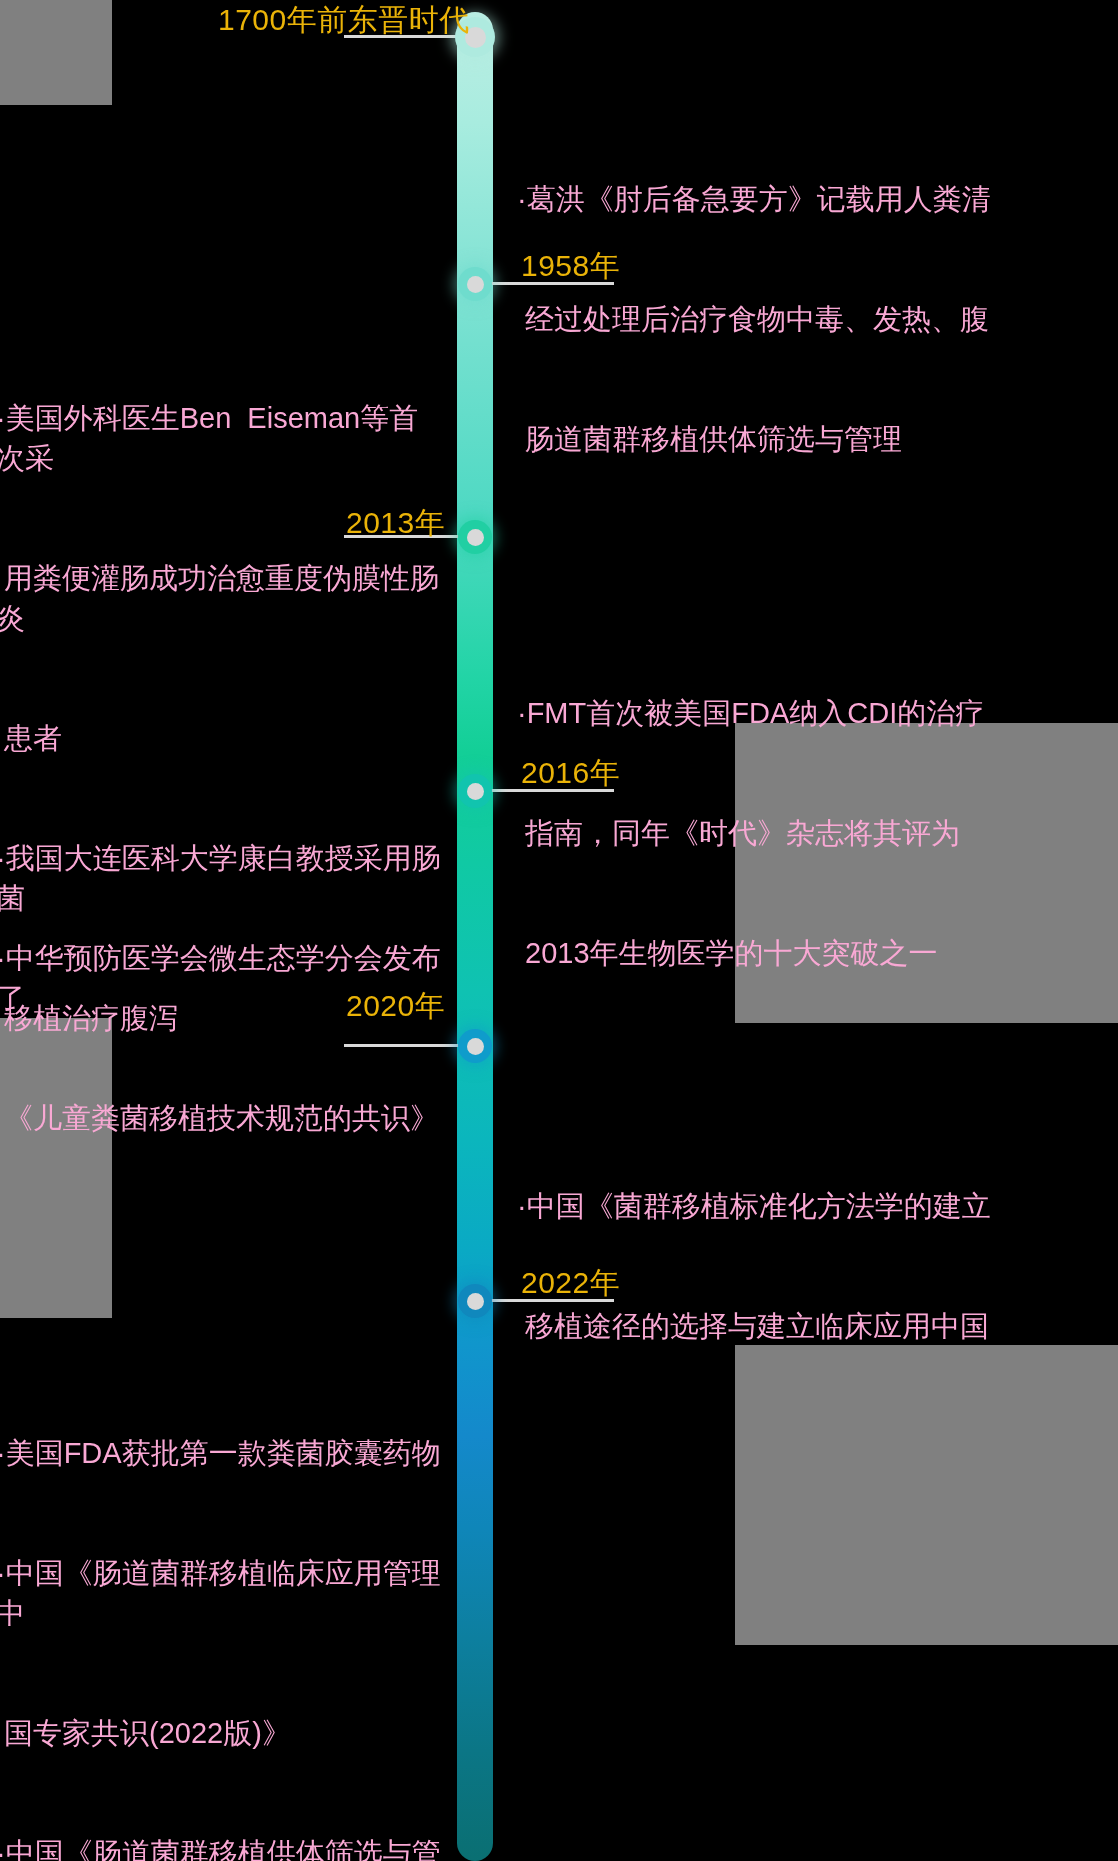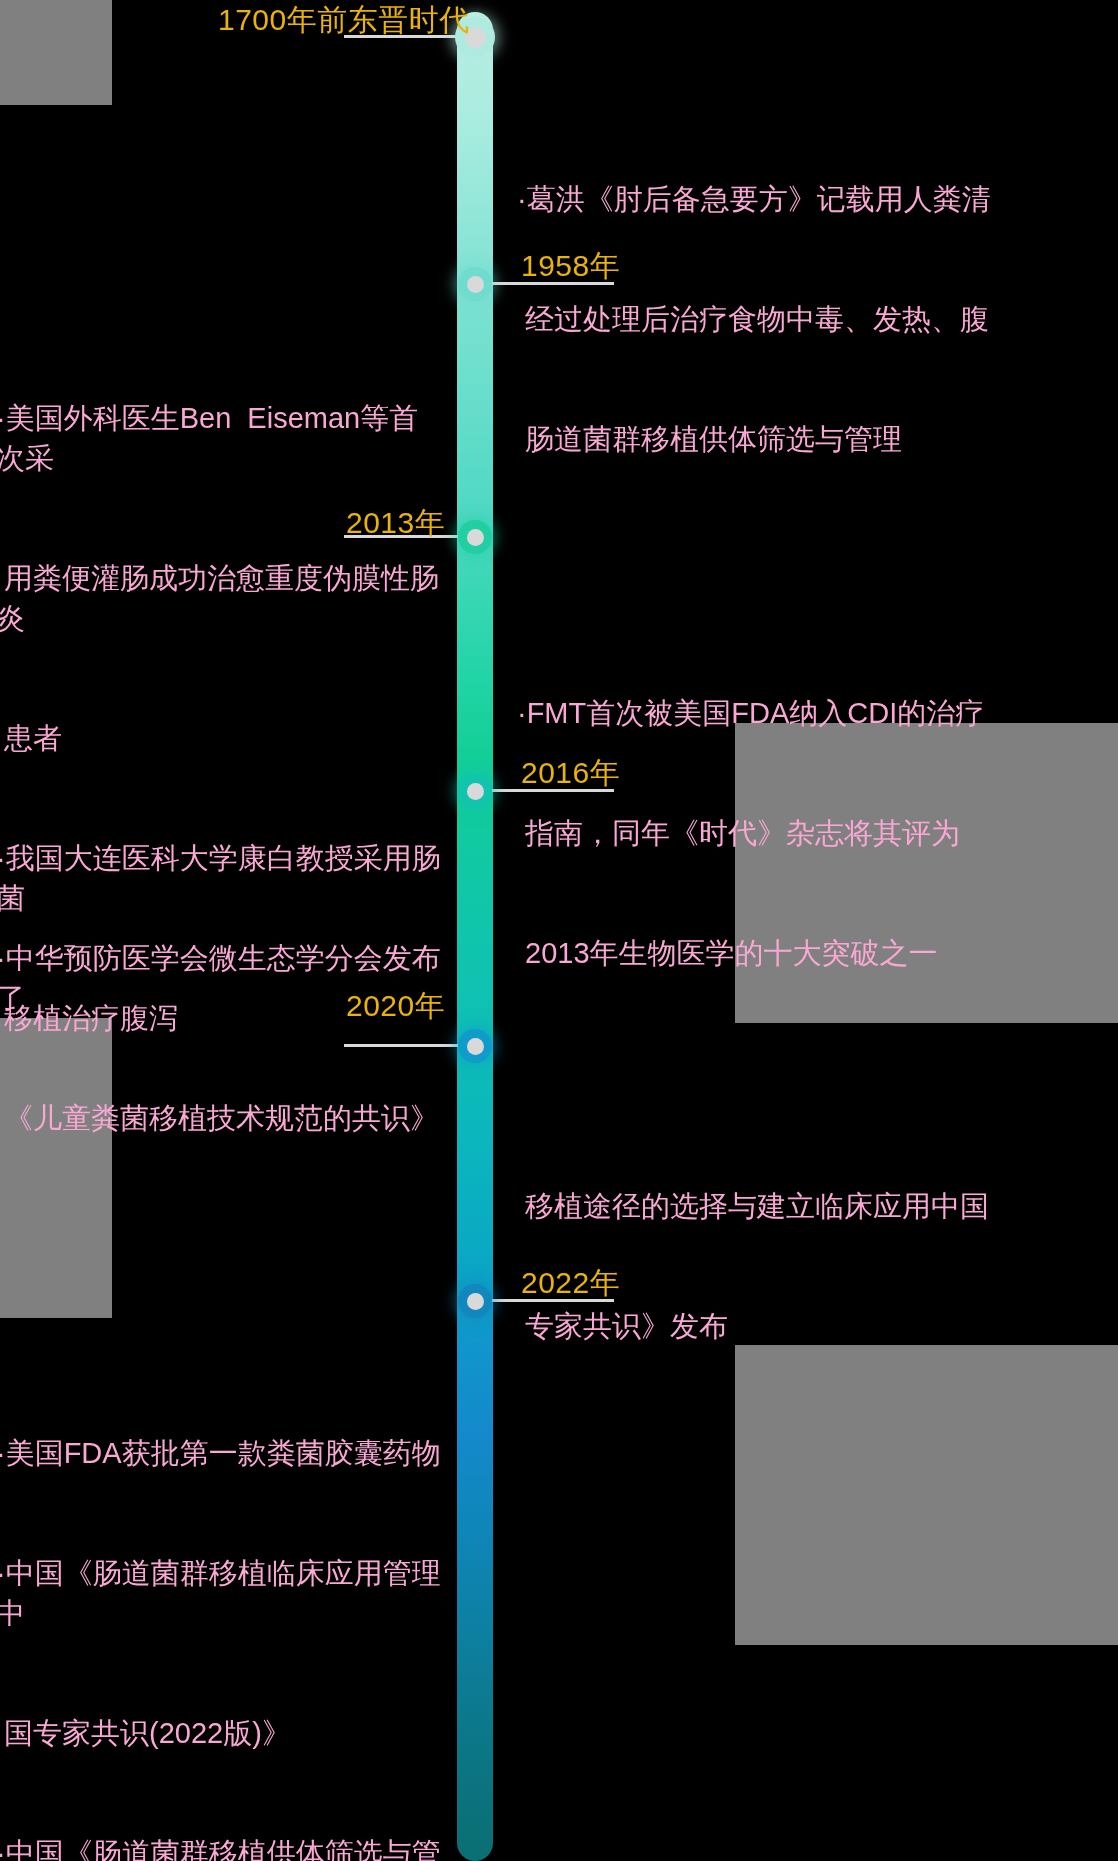--- a/index.html
+++ b/index.html
@@ -100,22 +100,22 @@
 <div class="year" style="left:521px;top:753px;">2016年</div>
 <div class="para" style="left:-4px;top:858px;width:445px;">
   <span class="bullet-line">·中华预防医学会微生态学分会发布了</span>
   <span class="bullet-line"> 《儿童粪菌移植技术规范的共识》</span>
 </div>
 
 <div class="conn" style="left:344px;top:1044px;width:135px;"></div>
 <div class="node" style="left:458px;top:1029px;background:#0f9ccb;box-shadow:0 0 14px 4px rgba(15,156,203,.5);"></div>
 <div class="year" style="left:346px;top:986px;">2020年</div>
 <div class="para" style="left:517px;top:1106px;width:601px;">
+  <span class="bullet-line">·中国《菌群移植标准化方法学的建立</span>
   <span class="bullet-line"> 移植途径的选择与建立临床应用中国</span>
-  <span class="bullet-line"> 专家共识》发布</span>
 </div>
 
 <div class="conn" style="left:489px;top:1299px;width:125px;"></div>
 <div class="node" style="left:458px;top:1284px;background:#1088bd;box-shadow:0 0 14px 4px rgba(16,136,189,.5);"></div>
 <div class="year" style="left:521px;top:1263px;">2022年</div>
 <div class="para" style="left:-4px;top:1353px;width:445px;">
   <span class="bullet-line">·美国FDA获批第一款粪菌胶囊药物</span>
   <span class="bullet-line">·中国《肠道菌群移植临床应用管理中</span>
   <span class="bullet-line"> 国专家共识(2022版)》</span>
   <span class="bullet-line">·中国《肠道菌群移植供体筛选与管理</span>

